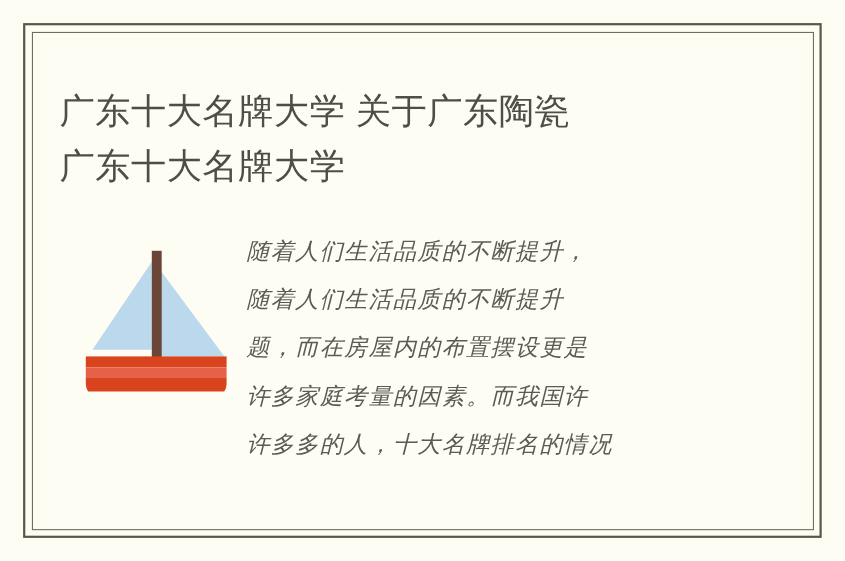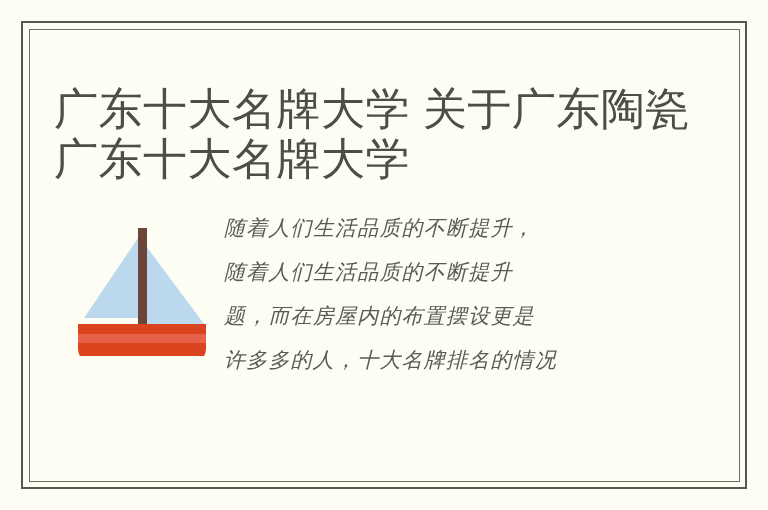--- a/index.html
+++ b/index.html
@@ -41,21 +41,21 @@
     border: 1px solid #6d6d60;
     box-sizing: border-box;
   }
 
   
   .title {
     position: absolute;
     left: 54px;
     top: 55px;
     width: 640px;
-    font-size: 44px;
+    font-size: 32px;
     line-height: 50px;
     letter-spacing: 0.5px;
     color: #4e4e45;
     font-family: "Liberation Sans", "DejaVu Sans", sans-serif;
     font-weight: 400;
   }
   .title-line {
     display: block;
     white-space: nowrap;
   }
@@ -127,17 +127,18 @@
         <rect x="14" y="128" width="128" height="9" fill="#e8604a"></rect>
 
         <path d="M14,137 L142,137 L142,143 A64,28 0 0 1 14,143 Z" fill="#d9441f"></path>
       </svg>
     </div>
 
     <div class="article-text">
       <span class="article-line">随着人们生活品质的不断提升，</span>
       <span class="article-line">随着人们生活品质的不断提升</span>
       <span class="article-line">题，而在房屋内的布置摆设更是</span>
+      <span class="article-line">许多家庭考量的因素。而我国许</span>
       <span class="article-line">许多多的人，十大名牌排名的情况</span>
     </div>
 
   </div>
 </div>
 
 </body></html>

